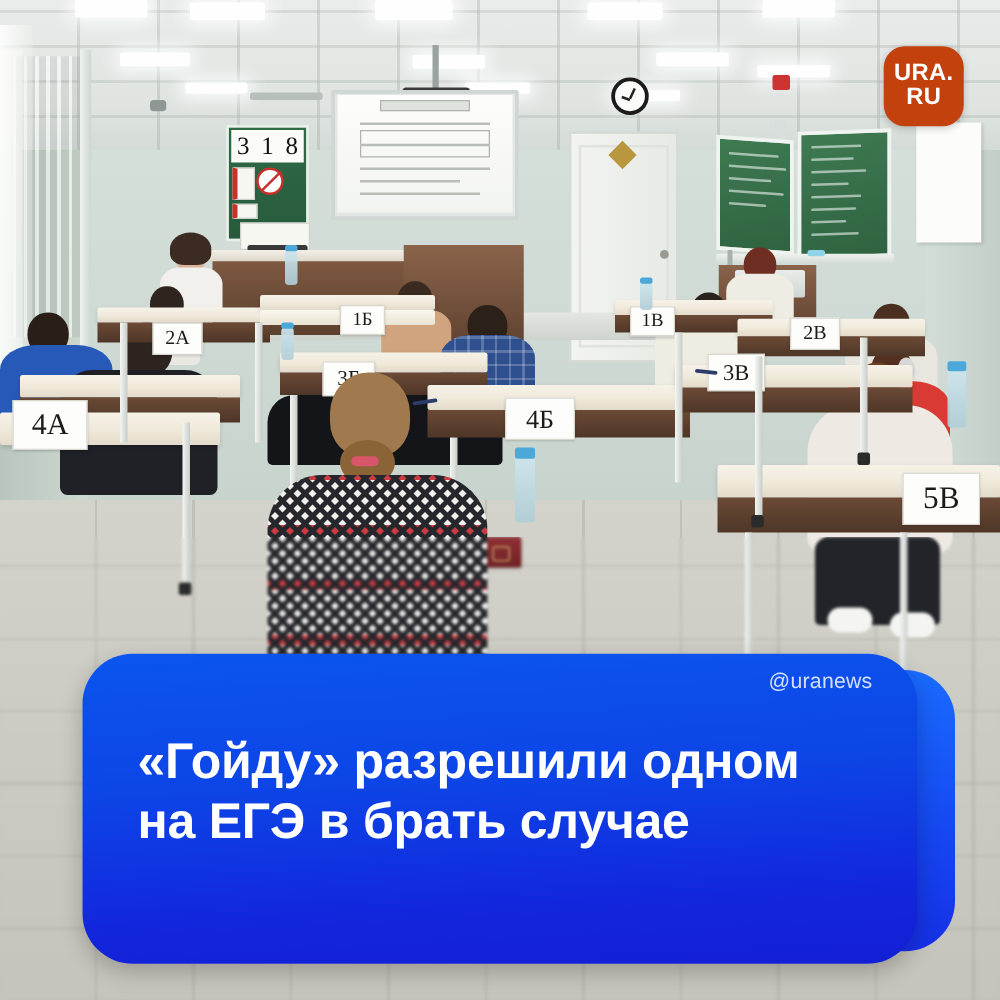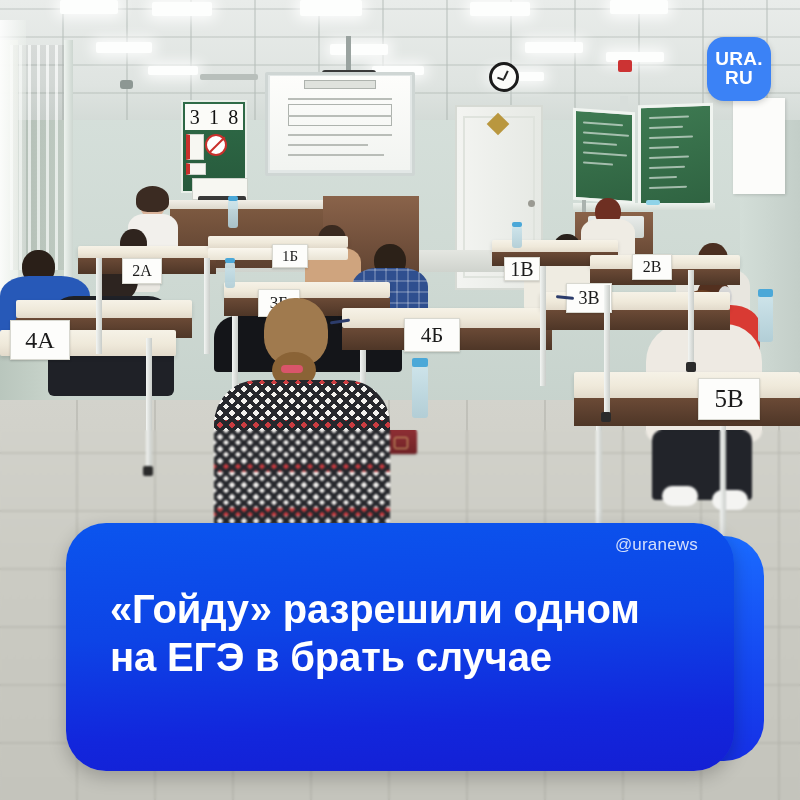--- a/index.html
+++ b/index.html
@@ -173,21 +173,21 @@
       repeating-linear-gradient(0deg,rgba(198,40,46,.9) 0 4px,transparent 4px 40px);
     background-size:12px 12px,12px 12px,100% 44px;
   }
 
   
   .photo-blur{position:absolute;left:0;top:430px;width:800px;height:370px;
     backdrop-filter:blur(1.2px);pointer-events:none;}
 
   
   .logo{position:absolute;left:707px;top:37px;width:64px;height:64px;border-radius:17px;
-    background:#3b82f6;display:flex;flex-direction:column;align-items:center;
+    background:#c2410c;display:flex;flex-direction:column;align-items:center;
     justify-content:center;line-height:.98;box-shadow:0 2px 6px rgba(0,0,0,.18);}
   .logo span{color:#fff;font-weight:bold;font-size:19px;letter-spacing:.3px;}
 
   
   .banner-back{position:absolute;left:96px;top:536px;width:668px;height:225px;
     border-radius:40px;background:linear-gradient(180deg,#1a6bff 0%,#1546f0 60%,#1630e6 100%);}
   .banner{position:absolute;left:66px;top:523px;width:668px;height:248px;
     border-radius:40px;
     background:linear-gradient(177deg,#0b55ee 0%,#0d44e6 42%,#1226dc 78%,#141fd4 100%);
     box-shadow:0 6px 18px rgba(0,0,0,.22);}
@@ -384,33 +384,33 @@
     <div class="desk-shadow" style="left:16px;top:318px;width:176px;height:20px;"></div>
     <div class="desk" style="left:0px;top:330px;width:176px;height:26px;"></div>
     <div class="plate" style="left:10px;top:320px;width:60px;height:40px;font-size:24px;">4А</div>
 
     <div class="desk" style="left:342px;top:308px;width:210px;height:20px;"></div>
     <div class="desk-shadow" style="left:342px;top:328px;width:210px;height:22px;"></div>
     <div class="plate" style="left:404px;top:318px;width:56px;height:34px;font-size:21px;">4Б</div>
 
     <div class="desk" style="left:492px;top:240px;width:126px;height:12px;"></div>
     <div class="desk-shadow" style="left:492px;top:252px;width:126px;height:14px;"></div>
-    <div class="plate" style="left:504px;top:245px;width:36px;height:24px;font-size:20px;margin-top:12px;">1В</div>
+    <div class="plate" style="left:504px;top:245px;width:36px;height:24px;font-size:15px;">1В</div>
 
     <div class="desk" style="left:590px;top:255px;width:150px;height:14px;"></div>
     <div class="desk-shadow" style="left:590px;top:269px;width:150px;height:16px;"></div>
     <div class="plate" style="left:632px;top:254px;width:40px;height:26px;font-size:16px;">2В</div>
 
     <div class="desk" style="left:540px;top:292px;width:190px;height:18px;"></div>
     <div class="desk-shadow" style="left:540px;top:310px;width:190px;height:20px;"></div>
     <div class="plate" style="left:566px;top:283px;width:46px;height:30px;font-size:18px;">3В</div>
 
     <div class="desk" style="left:574px;top:372px;width:226px;height:26px;"></div>
     <div class="desk-shadow" style="left:574px;top:398px;width:226px;height:28px;"></div>
-    <div class="plate" style="left:698px;top:378px;width:62px;height:42px;font-size:25px;">5В</div>
+    <div class="plate" style="left:722px;top:378px;width:62px;height:42px;font-size:25px;">5В</div>
 
     <div class="leg" style="left:96px;top:258px;height:96px;"></div>
     <div class="leg" style="left:204px;top:258px;height:96px;"></div>
     <div class="leg" style="left:146px;top:338px;height:130px;"></div>
     <div class="leg" style="left:232px;top:316px;height:148px;"></div>
     <div class="leg" style="left:360px;top:350px;height:150px;"></div>
     <div class="leg" style="left:540px;top:266px;height:120px;"></div>
     <div class="leg" style="left:604px;top:285px;height:130px;"></div>
     <div class="leg" style="left:688px;top:270px;height:96px;"></div>
     <div class="leg" style="left:596px;top:426px;height:110px;"></div>

